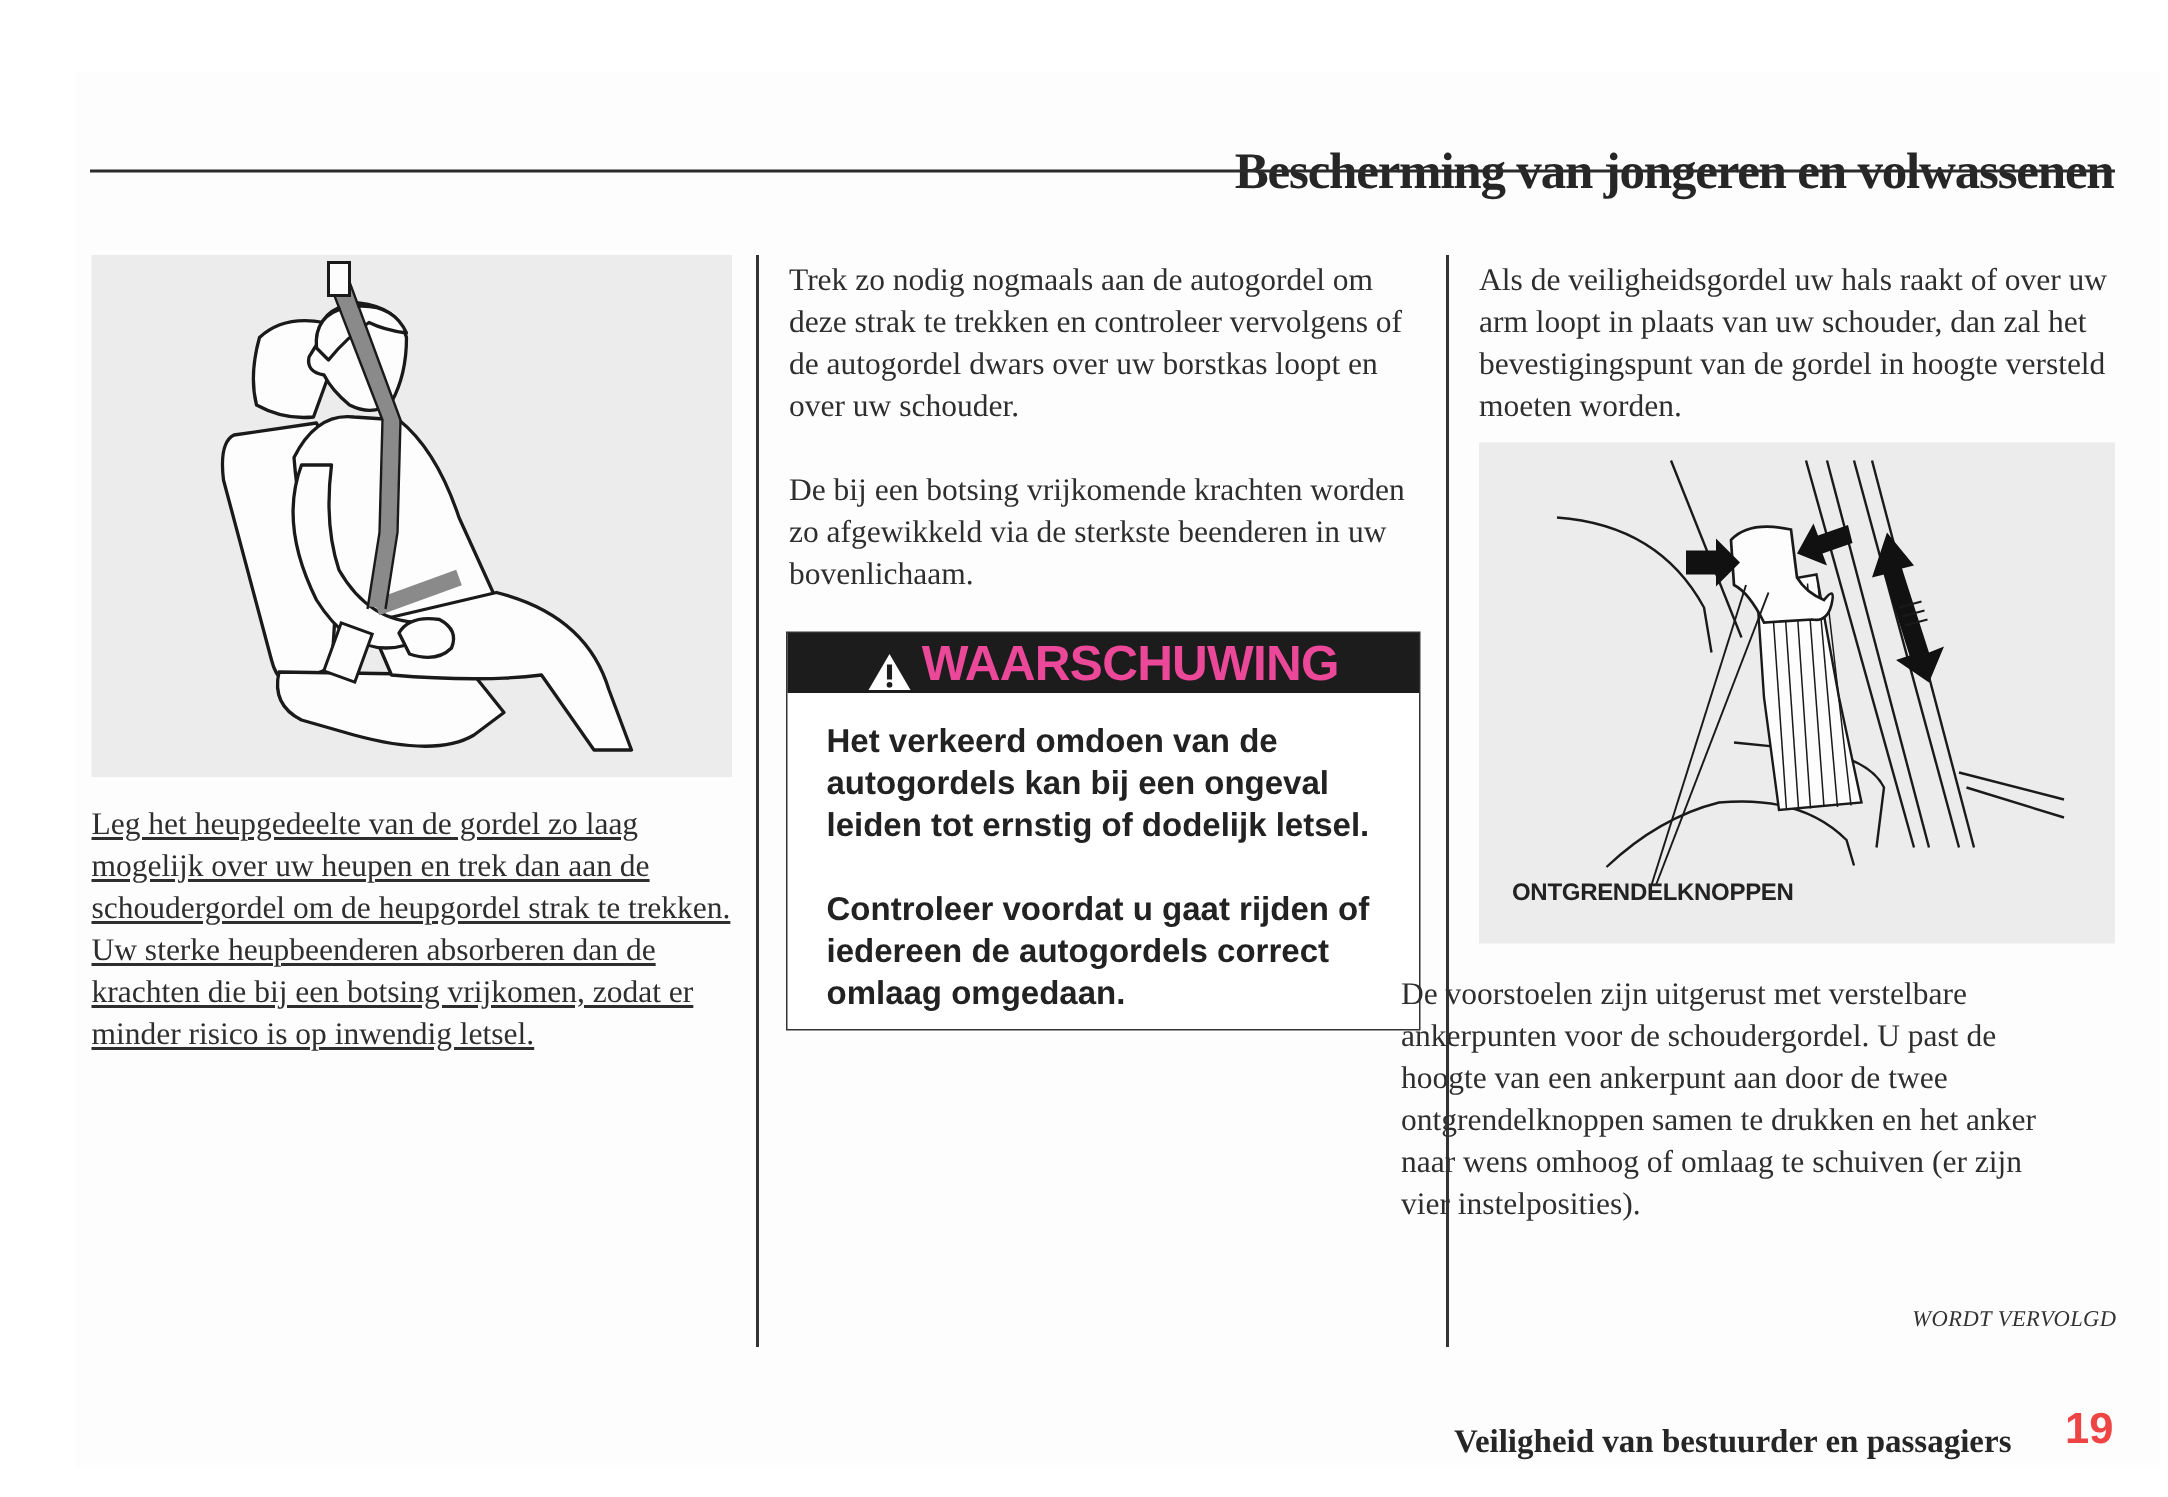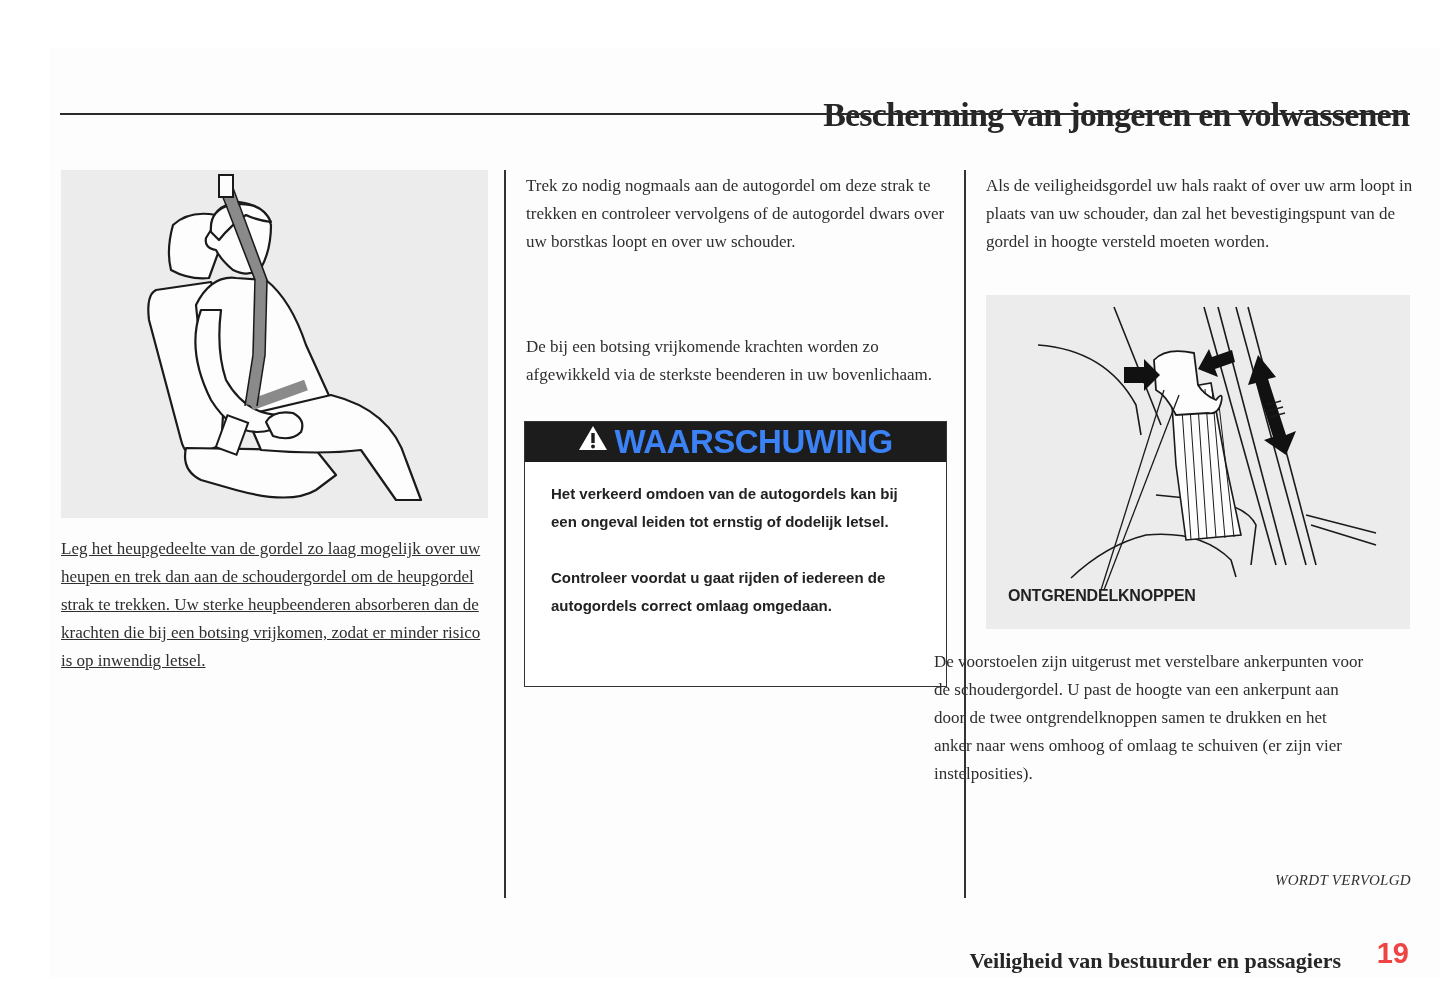--- a/index.html
+++ b/index.html
@@ -8,34 +8,34 @@
   .serif { font-family: "Liberation Serif", "DejaVu Serif", serif; }
   .sans { font-family: "Liberation Sans", "DejaVu Sans", sans-serif; }
 
   .header-title { position: absolute; right: 36px; top: 64px; font-size: 34px; font-weight: bold; letter-spacing: -0.8px; color: #262626; white-space: nowrap; margin-top: 32px; }
   .header-rule { position: absolute; left: 60px; top: 113px; width: 1350px; height: 2px; background: #2b2b2b; }
 
   .col-rule { position: absolute; width: 2px; background: #333; }
   .col-rule.r1 { left: 504px; top: 170px; height: 728px; }
   .col-rule.r2 { left: 964px; top: 170px; height: 728px; }
 
-  .body-text { position: absolute; font-size: 17px; line-height: 28px; color: #2e2e2e; }
+  .body-text { position: absolute; font-size: 21px; line-height: 28px; color: #2e2e2e; }
   .body-text p { margin: 0; }
 
   .fig { position: absolute; background: #ececec; overflow: hidden; }
   .fig.seat { left: 61px; top: 170px; width: 427px; height: 348px; }
   .fig.anchor { left: 986px; top: 295px; width: 424px; height: 334px; }
   .fig svg { position: absolute; left: 0; top: 0; width: 100%; height: 100%; }
   .fig-label { position: absolute; left: 22px; bottom: 24px; font-size: 16px; font-weight: bold; color: #222; letter-spacing: -0.2px; }
 
   .warn-box { position: absolute; left: 524px; top: 421px; width: 421px; height: 264px; border: 1.5px solid #333; background: #fff; }
-  .warn-header { height: 40px; background: #1c1c1c; color: #3b82f6; display: flex; align-items: flex-start; justify-content: center; gap: 6px; }
+  .warn-header { height: 40px; background: #1c1c1c; color: #ec4899; display: flex; align-items: flex-end; justify-content: center; gap: 6px; }
   .warn-header .warn-title { font-size: 33px; font-weight: bold; letter-spacing: -0.5px; line-height: 40px; }
   .warn-icon { width: 30px; height: 28px; display: inline-block; margin-top: 2px; }
-  .warn-body { padding: 18px 26px 0 26px; font-size: 15px; line-height: 28px; font-weight: bold; color: #222; }
+  .warn-body { padding: 18px 26px 0 26px; font-size: 22px; line-height: 28px; font-weight: bold; color: #222; }
   .warn-body p { margin: 0 0 28px 0; }
 
   .continued { position: absolute; right: 34px; top: 872px; font-size: 15px; font-style: italic; color: #333; letter-spacing: 0.3px; }
   .footer-section { position: absolute; right: 104px; top: 948px; font-size: 22px; font-weight: bold; color: #262626; }
   .footer-page { position: absolute; right: 36px; top: 937px; font-size: 29px; font-weight: bold; color: #ef4444; }
 </style>
 </head>
 <body>
 
 <div class="page-tint"></div>
@@ -84,21 +84,21 @@
   </svg>
 </div>
 
 <div class="body-text serif" style="left:61px; top:535px; width:430px;text-decoration:underline;">
   <p>Leg het heupgedeelte van de gordel zo laag mogelijk over uw heupen en trek dan aan de schoudergordel om de heupgordel strak te trekken. Uw sterke heupbeenderen absorberen dan de krachten die bij een botsing vrijkomen, zodat er minder risico is op inwendig letsel.</p>
 </div>
 
 <div class="body-text serif" style="left:526px; top:172px; width:425px;">
   <p>Trek zo nodig nogmaals aan de autogordel om deze strak te trekken en controleer vervolgens of de autogordel dwars over uw borstkas loopt en over uw schouder.</p>
 </div>
-<div class="body-text serif" style="left:526px; top:312px; width:425px;margin-top:21px;">
+<div class="body-text serif" style="left:526px; top:312px; width:425px;">
   <p>De bij een botsing vrijkomende krachten worden zo afgewikkeld via de sterkste beenderen in uw bovenlichaam.</p>
 </div>
 
 <div class="warn-box sans">
   <div class="warn-header">
     <svg class="warn-icon" viewBox="0 0 30 28">
       <path d="M15 2 L29 26 L1 26 Z" fill="#ffffff"></path>
       <rect x="13.3" y="9" width="3.4" height="10" fill="#1c1c1c"></rect>
       <circle cx="15" cy="22.5" r="1.9" fill="#1c1c1c"></circle>
     </svg>

